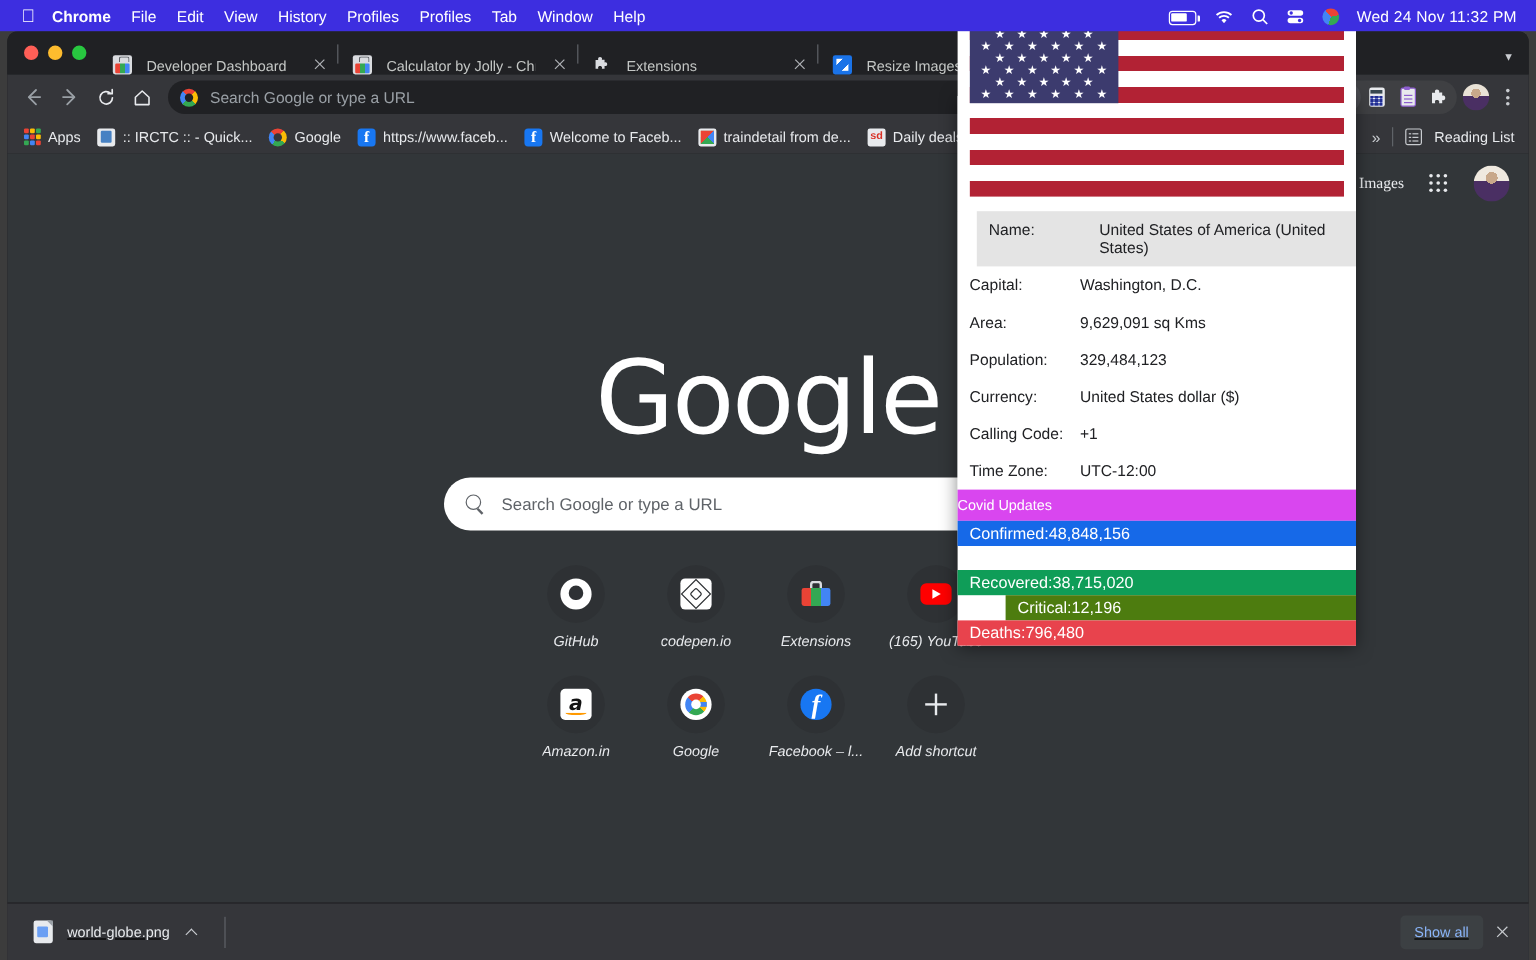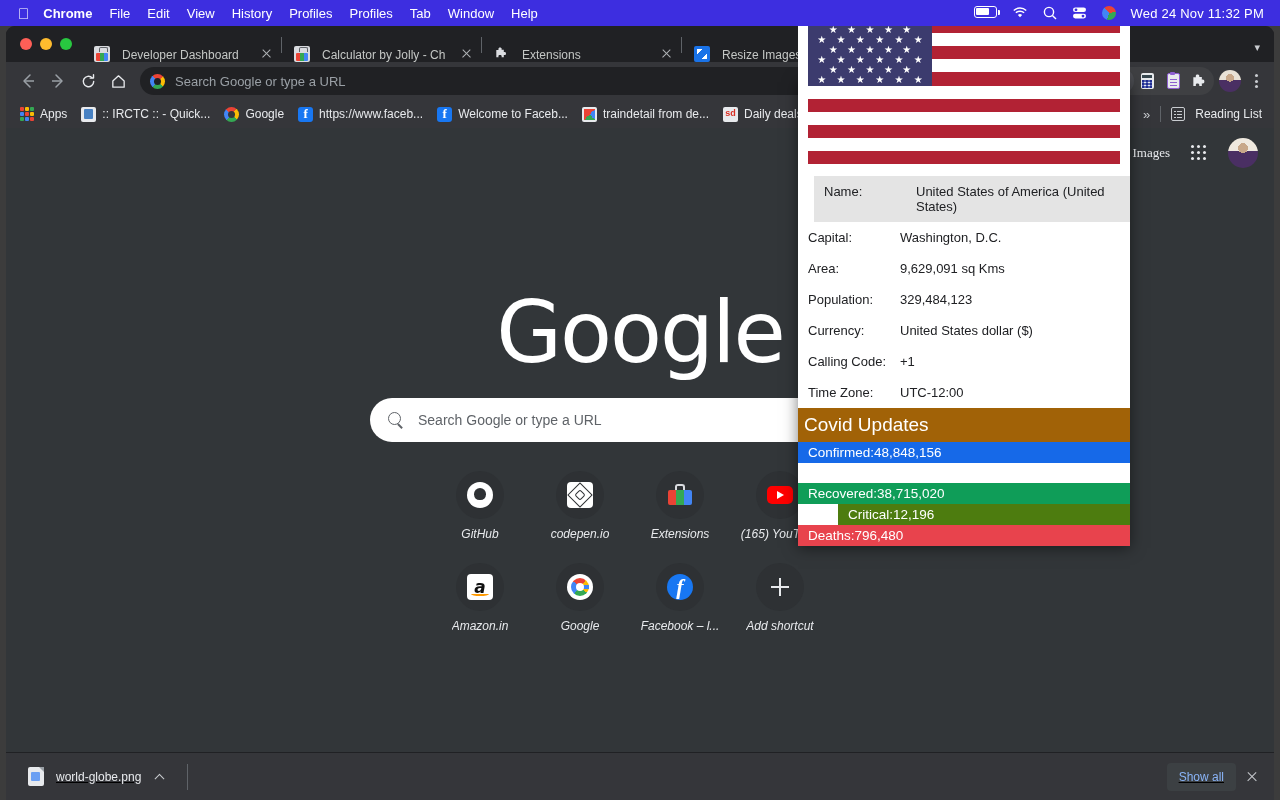--- a/index.html
+++ b/index.html
@@ -16,21 +16,21 @@
     position: absolute; top: 0; left: 0; width: 1280px; height: 26px;
     background: #3d2ee0;
     display: flex; align-items: center;
     color: #fff; font-size: 13px;
     padding: 0 10px;
     z-index: 40;
   }
   .macbar .apple { font-size: 15px; margin: 0 14px 0 8px; line-height: 1; }
   .macbar .mi { margin-right: 17px; white-space: nowrap; }
   .macbar .mi.bold { font-weight: bold; }
-  .macbar .right { margin-left: auto; display: flex; align-items: flex-start; gap: 15px; padding-right: 6px; }
+  .macbar .right { margin-left: auto; display: flex; align-items: flex-end; gap: 15px; padding-right: 6px; }
   .macbar .right .clock { font-size: 13px; white-space: nowrap; letter-spacing: .2px;}
   .batt { width: 23px; height: 12px; border: 1.4px solid #fff; border-radius: 3px; position: relative; }
   .batt::after { content:""; position:absolute; right:-4px; top:3.5px; width:2px; height:5px; background:#fff; border-radius:0 1px 1px 0;}
   .batt i { position:absolute; left:1.5px; top:1.5px; bottom:1.5px; width:13px; background:#fff; border-radius:1px; display:block;}
 
   
   .chrome {
     position: absolute; top: 26px; left: 6px;
     width: 1268px; height: 774px;
     background: #202124;
@@ -233,21 +233,21 @@
   .starrow { display:flex; justify-content:space-around; align-items:center; padding: 0 4px;}
   .starrow.s5 { padding: 0 16px; }
   .star { color:#fff; font-size:10px; line-height:1; }
 
   .infotable { font-family:"Liberation Sans", sans-serif; background:#fff; }
   .inforow { display:flex; padding: 8px 10px; font-size: 13px; color:#202124; align-items:flex-start; }
   .inforow.alt { background:#e4e4e4;margin-left:16px; }
   .inforow .k { width: 92px; flex:none; color:#202124; }
   .inforow .v { flex:1; }
 
-  .covidhead { background:#a16207; color:#fff; font-size:19px; padding: 6px 6px; }
+  .covidhead { background:#d946ef; color:#fff; font-size:12px; padding: 6px 0; }
   .covidrow { color:#fff; font-size:13.5px; padding: 3px 10px; }
   .cv-confirmed { background:#1669e8; }
   .cv-recovered { background:#0f9d58;margin-top:20px; }
   .cv-critical { background:#4d7c0f;margin-left:40px; }
   .cv-deaths { background:#e8434d; }
 </style>
 </head>
 <body>
 
 <div id="root">

